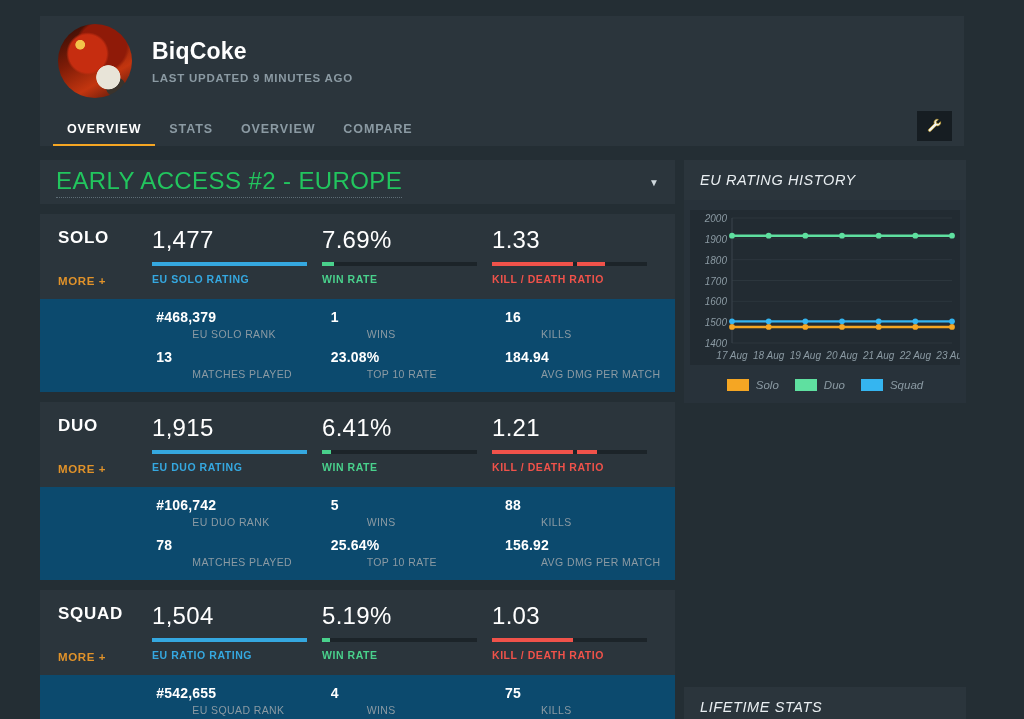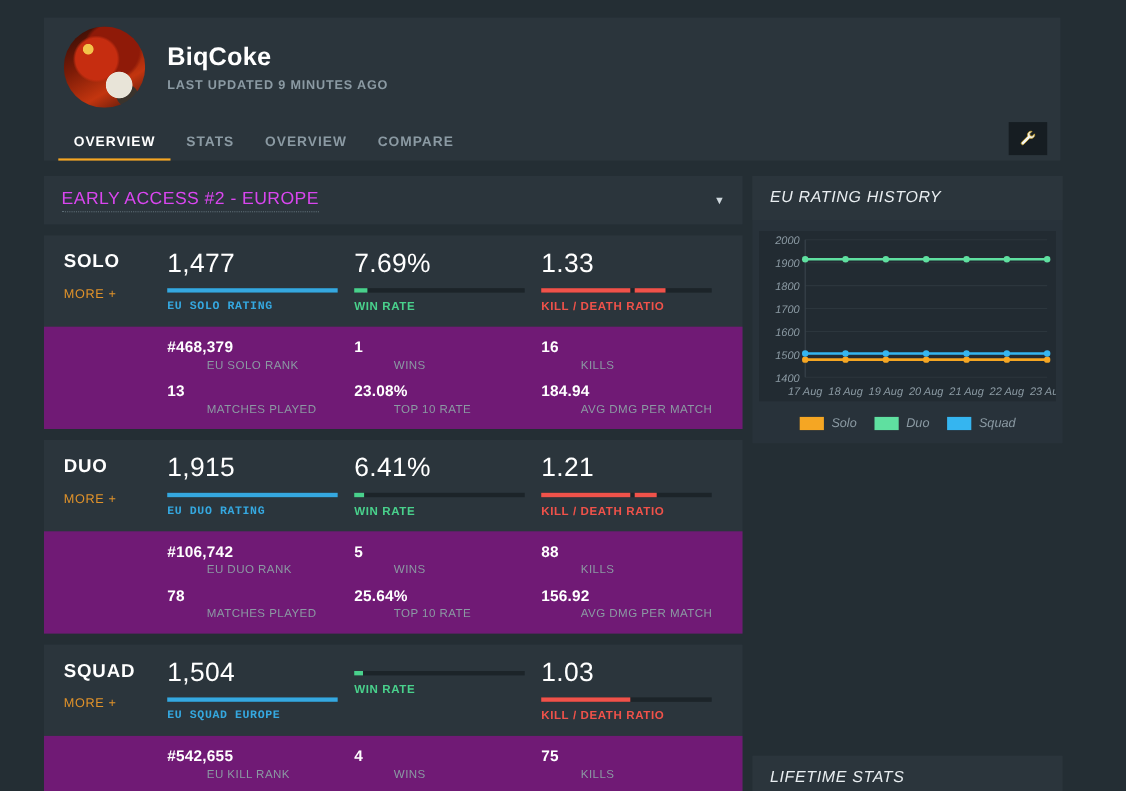--- a/index.html
+++ b/index.html
@@ -49,42 +49,42 @@
   }
 
   
   .left-col { position: absolute; left: 40px; top: 160px; width: 635px; }
 
   .season-select {
     background: #2b353c; height: 44px; display: flex; align-items: center;
     padding: 0 16px; cursor: pointer; position: relative;
   }
   .season-label {
-    color: #d946ef; font-size: 16px; letter-spacing: .4px;
+    color: #22c55e; font-size: 24px; letter-spacing: .4px;
     border-bottom: 1px dotted #5e6d76; padding-bottom: 2px;
   }
   .caret { margin-left: auto; color: #cfd8dd; font-size: 10px; }
 
   .mode-card { margin-top: 10px; background: #2b353c; }
   .mode-main { display: flex; padding: 14px 0 12px 0; }
   .mode-name-col { width: 112px; padding-left: 18px; flex: none; }
   .mode-title { color: #ffffff; font-size: 17px; font-weight: bold; letter-spacing: .7px; }
-  .mode-more { color: #e0922a; font-size: 11.5px; font-weight: normal; letter-spacing: .6px; margin-top: 14px; cursor: pointer; }
+  .mode-more { color: #e0922a; font-size: 11.5px; font-weight: bold; letter-spacing: .6px; margin-top: 27px; cursor: pointer; }
 
   .stat-block { width: 170px; flex: none; }
   .stat-value { color: #ffffff; font-size: 24px; font-weight: 300; letter-spacing: .3px; line-height: 1; }
   .bar-track { height: 4px; background: #1c2429; margin: 10px 0 7px 0; width: 155px; position: relative; }
   .bar-fill { position: absolute; left: 0; top: 0; height: 4px; }
   .bar-fill2 { position: absolute; top: 0; height: 4px; }
   .stat-label { font-size: 10.5px; font-weight: bold; letter-spacing: .55px; }
-  .lbl-blue { color: #35a8e0; font-family: Liberation Mono, monospace; }
+  .lbl-blue { color: #35a8e0; }
   .lbl-green { color: #49d18c; }
   .lbl-red { color: #f0524a; }
 
-  .mode-detail { background: #701a75; display: flex; padding: 10px 0 12px 0; }
+  .mode-detail { background: #0c4a6e; display: flex; padding: 10px 0 12px 0; justify-content: space-between; }
   .detail-spacer { width: 112px; flex: none; }
   .detail-col { width: 170px; flex: none; }
   .d-value { color: #ffffff; font-size: 14px; font-weight: bold; letter-spacing: .2px; }
   .d-label { color: #8b9aa3; font-size: 10.5px; letter-spacing: .4px; margin-top: 3px; margin-bottom: 9px; padding-left: 36px; }
   .d-label:last-child { margin-bottom: 0; }
 
   
   .right-col { position: absolute; left: 684px; top: 160px; width: 282px; }
   .panel { background: #28323a; font-style: italic; }
   .panel-head {
@@ -240,41 +240,42 @@
           <div class="mode-main">
             <div class="mode-name-col">
               <div class="mode-title">SQUAD</div>
               <div class="mode-more">MORE +</div>
             </div>
             <div class="stat-block">
               <div class="stat-value">1,504</div>
               <div class="bar-track">
                 <div class="bar-fill" style="width:100%;background:#35a8e0"></div>
               </div>
-              <div class="stat-label lbl-blue">EU SQUAD EUROPE</div>
-            </div>
-            <div class="stat-block">
+              <div class="stat-label lbl-blue">EU RATIO RATING</div>
+            </div>
+            <div class="stat-block">
+              <div class="stat-value">5.19%</div>
               <div class="bar-track">
                 <div class="bar-fill" style="width:5%;background:#49d18c"></div>
               </div>
               <div class="stat-label lbl-green">WIN RATE</div>
             </div>
             <div class="stat-block">
               <div class="stat-value">1.03</div>
               <div class="bar-track">
                 <div class="bar-fill" style="width:52%;background:#f0524a"></div>
               </div>
               <div class="stat-label lbl-red">KILL / DEATH RATIO</div>
             </div>
           </div>
           <div class="mode-detail">
             <div class="detail-spacer"></div>
             <div class="detail-col">
               <div class="d-value">#542,655</div>
-              <div class="d-label">EU KILL RANK</div>
+              <div class="d-label">EU SQUAD RANK</div>
             </div>
             <div class="detail-col">
               <div class="d-value">4</div>
               <div class="d-label">WINS</div>
             </div>
             <div class="detail-col">
               <div class="d-value">75</div>
               <div class="d-label">KILLS</div>
             </div>
           </div>

